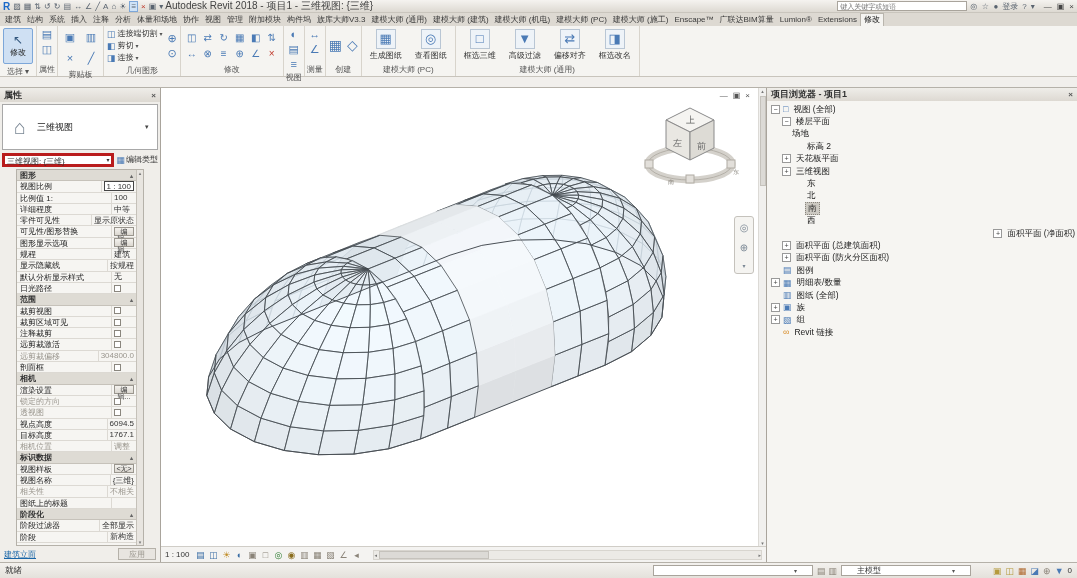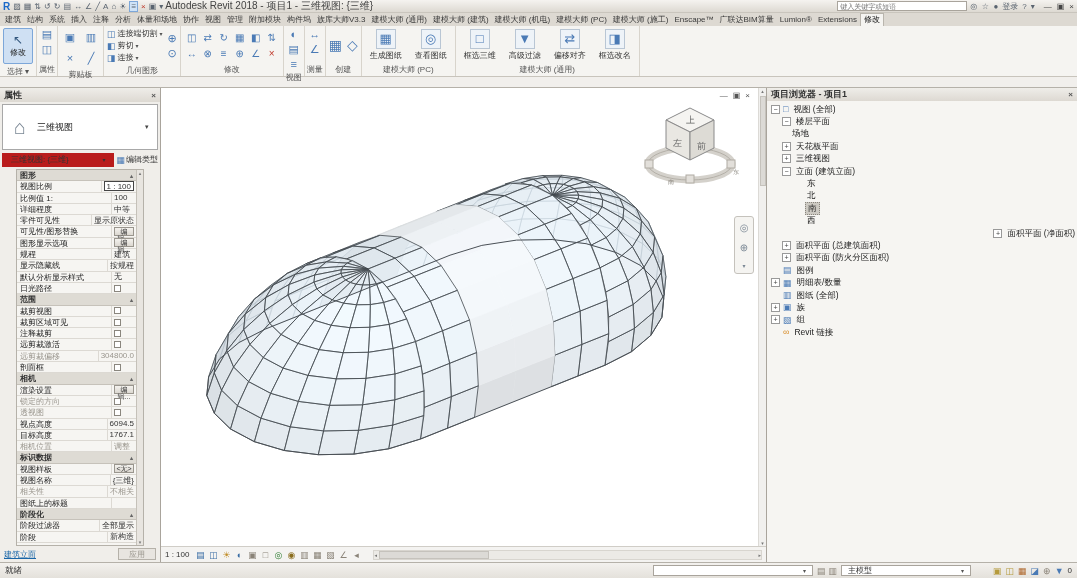--- a/index.html
+++ b/index.html
@@ -53,21 +53,21 @@
 
 
 .props{width:161px;background:#f0eeea;border-right:1px solid #a9a49c;display:flex;flex-direction:column}
 .pp-head{height:14px;display:flex;justify-content:space-between;align-items:center;padding:0 4px;background:linear-gradient(#efede9,#ddd9d2);font-weight:bold;color:#333}
 .pp-close{font-size:8px;color:#555}
 .selector{margin:2px;height:46px;background:#fff;border:1px solid #a8a8a8;display:flex;align-items:center}
 .sel-ic{width:34px;text-align:center;font-size:20px;color:#7a8794}
 .sel-lb{flex:1;font-size:9px;color:#222}
 .sel-caret{width:12px;font-size:7px;color:#444}
 .typerow{height:15px;display:flex;margin:0 2px 2px;gap:2px;align-items:center}
-.typesel{flex:1;height:14px;background:#fff;border:7px solid #b91c1c;font-size:8px;display:flex;align-items:center;padding:0 2px;justify-content:space-between}
+.typesel{flex:1;height:14px;background:#fff;border:3px solid #b91c1c;font-size:8px;display:flex;padding:0 2px;justify-content:space-between}
 .editbtn{display:flex;align-items:center;gap:1px;font-size:8px;color:#333}
 .editbtn .ei{color:#4a7ab5;font-size:9px}
 .ptable-wrap{flex:1;display:flex;margin:0 16px;border:1px solid #b5b1a9;background:#f6f5f2;overflow:hidden}
 .ptable{flex:1;overflow:hidden}
 .prow{font-size:8px}
 .psec{height:11.3px;display:flex;justify-content:space-between;align-items:center;background:#dedbd4;border-bottom:1px solid #c6c2ba;padding:0 3px;font-weight:bold;color:#333}
 .psec-ar{font-size:6px;color:#666}
 .pbody{height:11.3px;display:flex;border-bottom:1px solid #dcd9d3;align-items:stretch}
 .plabel{width:94px;padding-left:3px;line-height:11px;white-space:nowrap;overflow:hidden;color:#222}
 .pval{flex:1;border-left:1px solid #dcd9d3;display:flex;align-items:center;padding:0 2px;position:relative}
@@ -106,21 +106,21 @@
 .twisty{width:9px;height:9px;border:1px solid #999;background:#fff;font-size:7px;line-height:7px;text-align:center;color:#444;margin-right:3px;flex:none;visibility:hidden}
 .twisty.on{visibility:visible}
 .ticon{margin-right:3px;font-size:9px;color:#4a7ab5;line-height:10px}
 .tlabel{padding:0 2px;line-height:11px}
 .tlabel.sel{background:#ccc9c2;border:1px dotted #8a867e}
 
 
 .statusbar{height:16px;background:linear-gradient(#f3f1ee,#e4e1db);border-top:1px solid #b5b1a9;display:flex;align-items:center;padding:0 5px;gap:4px;font-size:8.5px}
 .sb-ready{color:#333}
 .sb-sp{flex:1}
-.sb-box{height:11px;background:#fff;border:1px solid #a9a49c;display:flex;align-items:center;justify-content:space-between;font-size:8px;color:#333;padding:0 6px}
+.sb-box{height:11px;background:#fff;border:1px solid #a9a49c;display:flex;align-items:center;justify-content:space-between;font-size:8px;color:#333;padding:0 15px}
 .sb-ws{width:160px}
 .sb-do{width:130px}
 .sb-ic{font-size:9px}
 .sb-caret{font-size:6px;color:#555}
 .sb-count{font-size:8px;color:#333}
 
 
 .vc-face-lb{font-size:9px;fill:#666}
 .vc-compass-lb{font-size:6px;fill:#8a867e}
 </style>
@@ -1153,38 +1153,38 @@
           <span class="tlabel">楼层平面</span>
         </div>
 
         <div class="trow" style="padding-left: 11px;">
           <span class="twisty"></span>
 
           <span class="tlabel">场地</span>
         </div>
 
 
+        <div class="trow" style="padding-left: 26px;">
+          <span class="twisty"></span>
+
+          <span class="tlabel">标高 2</span>
+        </div>
 
         <div class="trow" style="padding-left: 15px;">
           <span class="twisty on">+</span>
 
           <span class="tlabel">天花板平面</span>
         </div>
 
         <div class="trow" style="padding-left: 15px;">
           <span class="twisty on">+</span>
 
           <span class="tlabel">三维视图</span>
         </div>
 
-        <div class="trow" style="padding-left: 15px;">
-          <span class="twisty on">−</span>
-
-          <span class="tlabel">立面 (建筑立面)</span>
-        </div>
 
         <div class="trow" style="padding-left: 26px;">
           <span class="twisty"></span>
 
           <span class="tlabel">东</span>
         </div>
 
         <div class="trow" style="padding-left: 26px;">
           <span class="twisty"></span>
 

